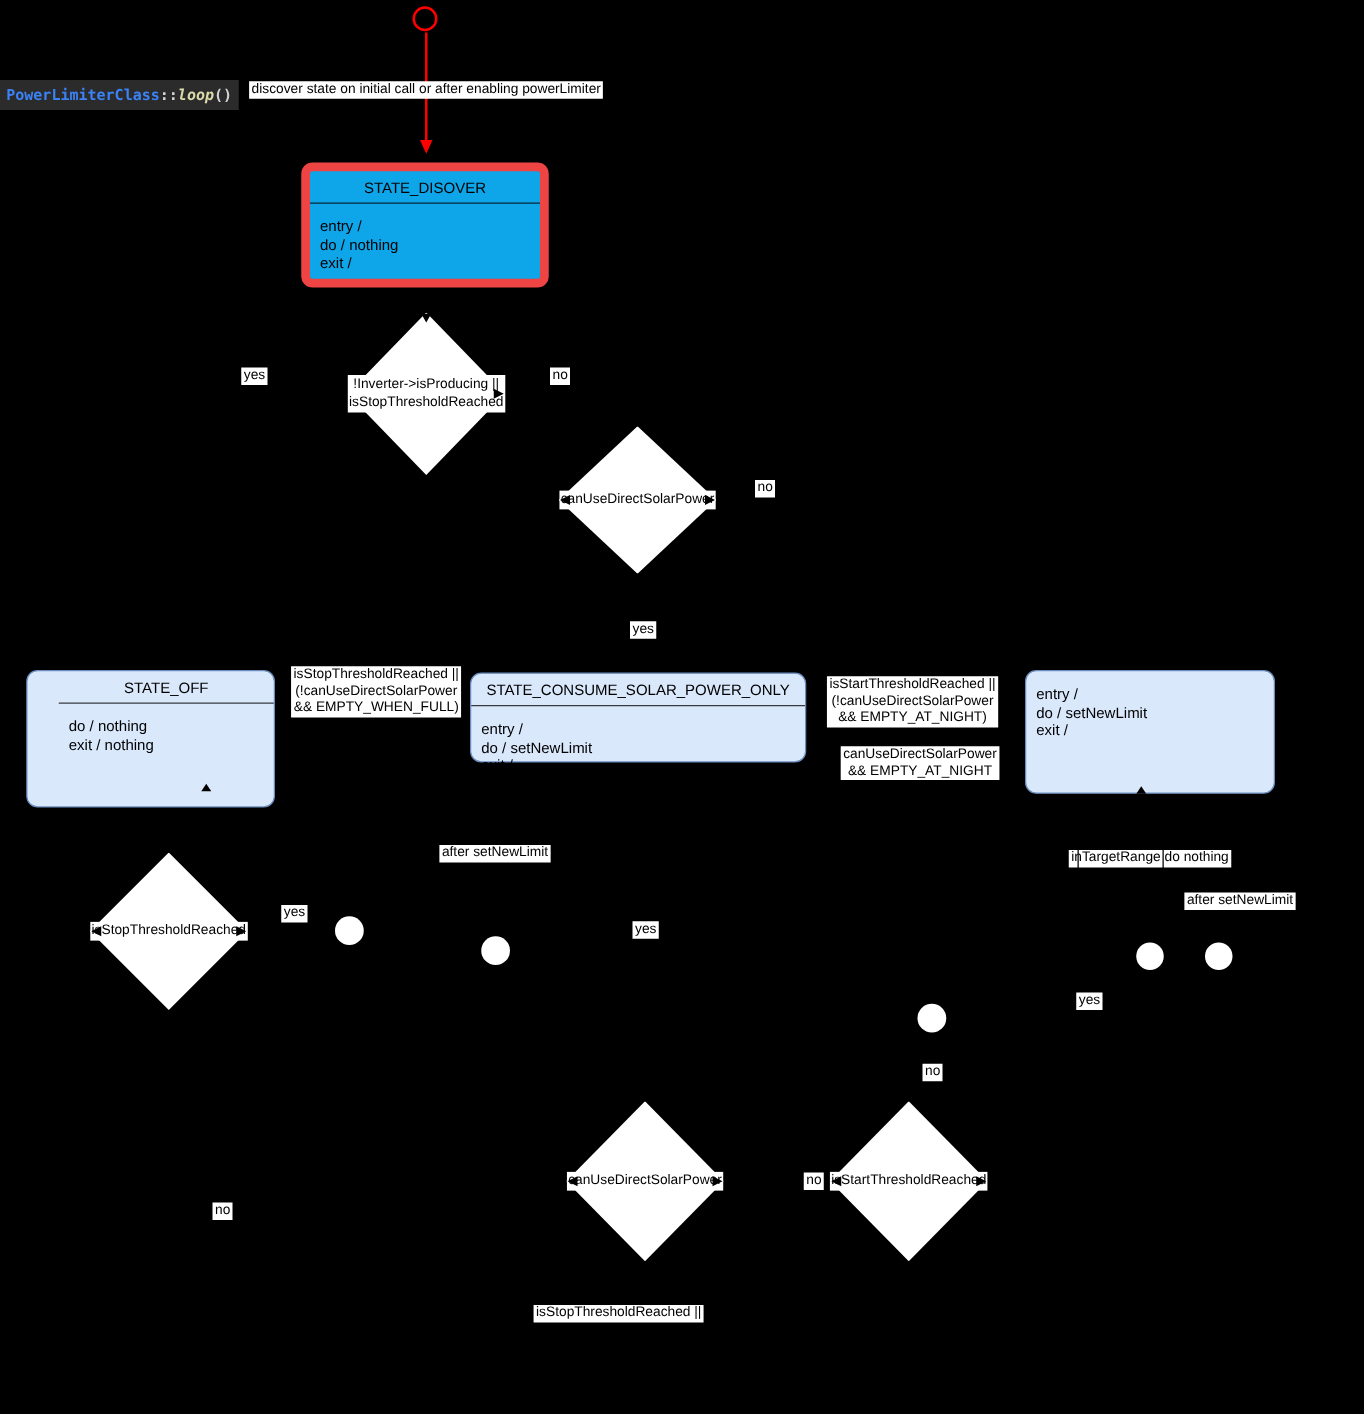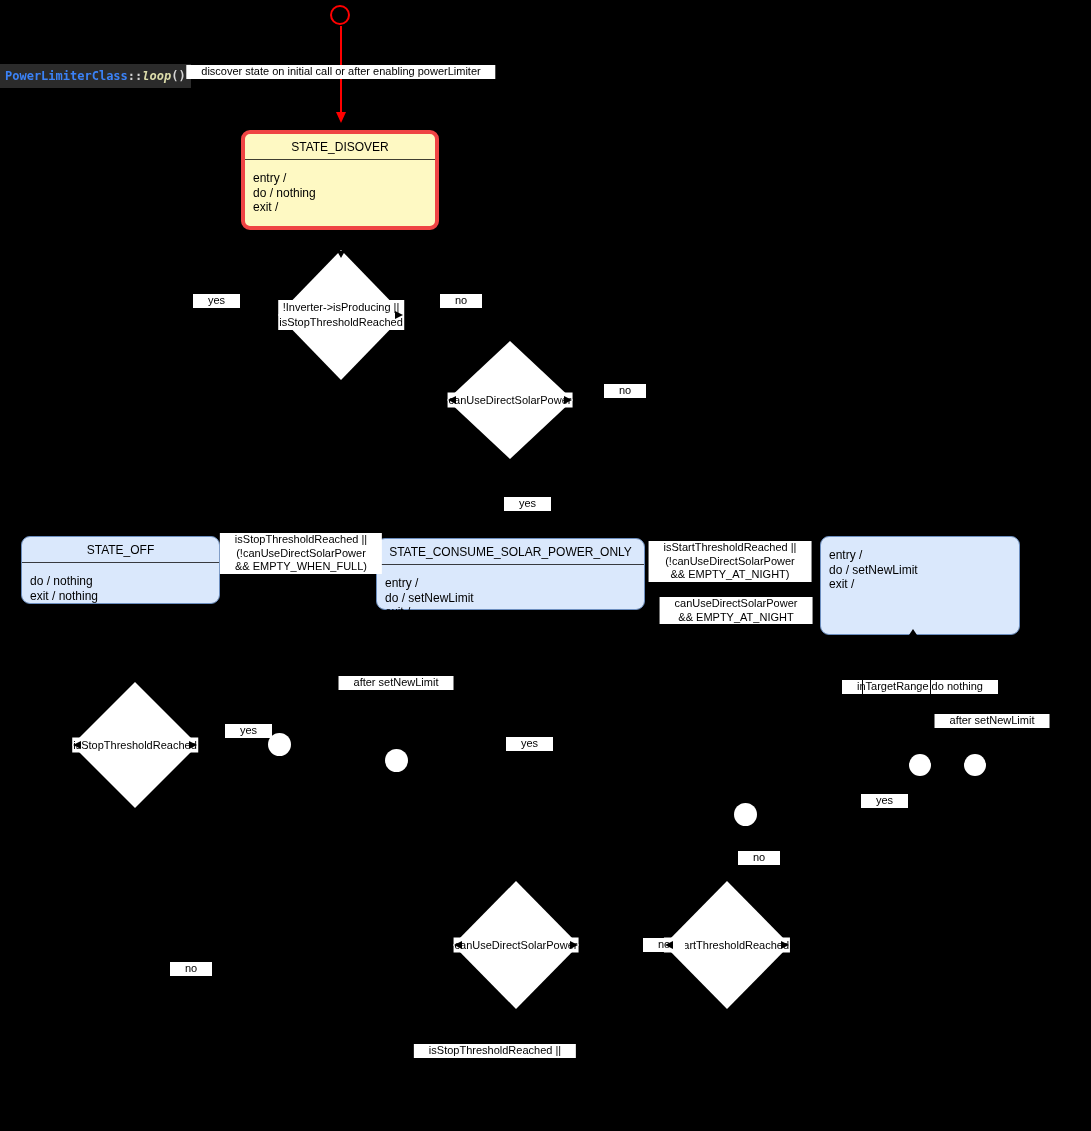--- a/index.html
+++ b/index.html
@@ -3,31 +3,31 @@
 <meta charset="utf-8">
 <style>
   html,body { margin:0; padding:0; background:#000; }
   #canvas {
     position:relative; width:1091px; height:1131px; background:#000;
     font-family:"Liberation Sans", sans-serif; color:#000; overflow:hidden;
   }
   
   .state { position:absolute; border-radius:9px; box-sizing:border-box; font-size:12px; }
   .state.blue { background:#dae8fc; border:1px solid #6c8ebf; }
-  .state.gray { background:#fef9c3; border:4px solid #ef4444; }
+  .state.gray { background:#0ea5e9; border:7px solid #ef4444; }
   .state .title { text-align:center; padding:6px 4px 5px; border-bottom:1px solid rgba(0,0,0,0.75); white-space:nowrap; overflow:hidden; }
   .state .body { padding:11px 8px 0; line-height:14.6px; }
   
   .diamond { position:absolute; }
   .diamond-shape { position:absolute; left:0; top:0; right:0; bottom:0; background:#ffffff;
     clip-path:polygon(50% 0, 100% 50%, 50% 100%, 0 50%); }
   .dlabel { position:absolute; left:50%; top:50%; transform:translate(-50%,-50%); text-align:center; font-size:11px; }
   .dline { background:#fff; white-space:nowrap; padding:0 1px; line-height:15px; }
   
-  .lbl { position:absolute; background:#fff; font-size:11px; line-height:13.5px; padding:0 15px; white-space:nowrap; z-index:2; }
+  .lbl { position:absolute; background:#fff; font-size:11px; line-height:13.5px; padding:0 2px; white-space:nowrap; z-index:2; }
   .lbl.center { transform:translateX(-50%); text-align:center; }
   
   .junction { position:absolute; background:#fff; border-radius:50%; }
   
   .init-circle { position:absolute; left:330px; top:5px; width:20px; height:20px;
     border:2px solid #ff0000; border-radius:50%; box-sizing:border-box; background:transparent; z-index:1; }
   .init-line { position:absolute; left:340px; top:26px; width:2px; height:87px; background:#ff0000; z-index:1; }
   .init-head { position:absolute; left:336px; top:112px; width:0; height:0; z-index:1;
     border-left:5px solid transparent; border-right:5px solid transparent; border-top:11px solid #ff0000; }
   
@@ -82,21 +82,21 @@
     <div class="diamond-shape"></div>
     <div class="dlabel">
         <div class="dline">canUseDirectSolarPower</div>
       </div>
     <span class="tri left" style="left:1px; top:55px;"></span>
     <span class="tri right" style="right:1px; top:55px;"></span>
   </div>
   <div class="lbl" style="left:604px; top:384px;">no</div>
   <div class="lbl" style="left:504px; top:497px;">yes</div>
 
-  <div class="state blue" style="left:21px; top:536px; width:199px; height:68px;">
+  <div class="state blue" style="left:21px; top:536px; width:199px; height:110px;padding-left:25px;">
     <div class="title">STATE_OFF</div>
     <div class="body">
       <div>do / nothing</div>
       <div>exit / nothing</div>
     </div>
   </div>
   <span class="tri up" style="left:161px; top:627px;"></span>
 
   <div class="lbl center" style="left:301px; top:533px;">
     <div>isStopThresholdReached ||</div>

